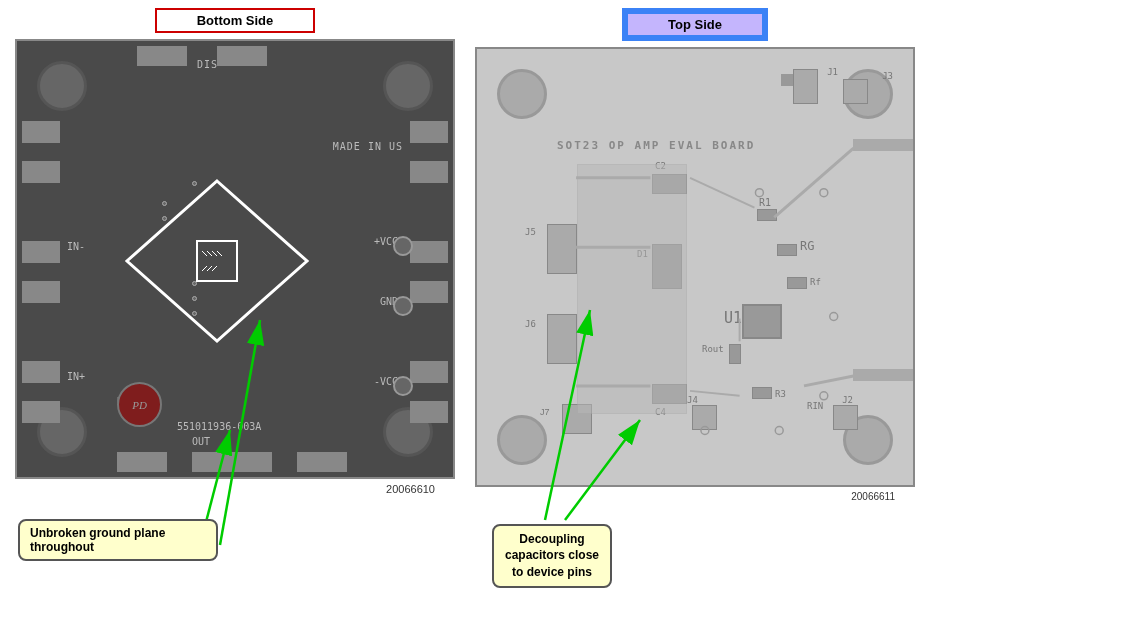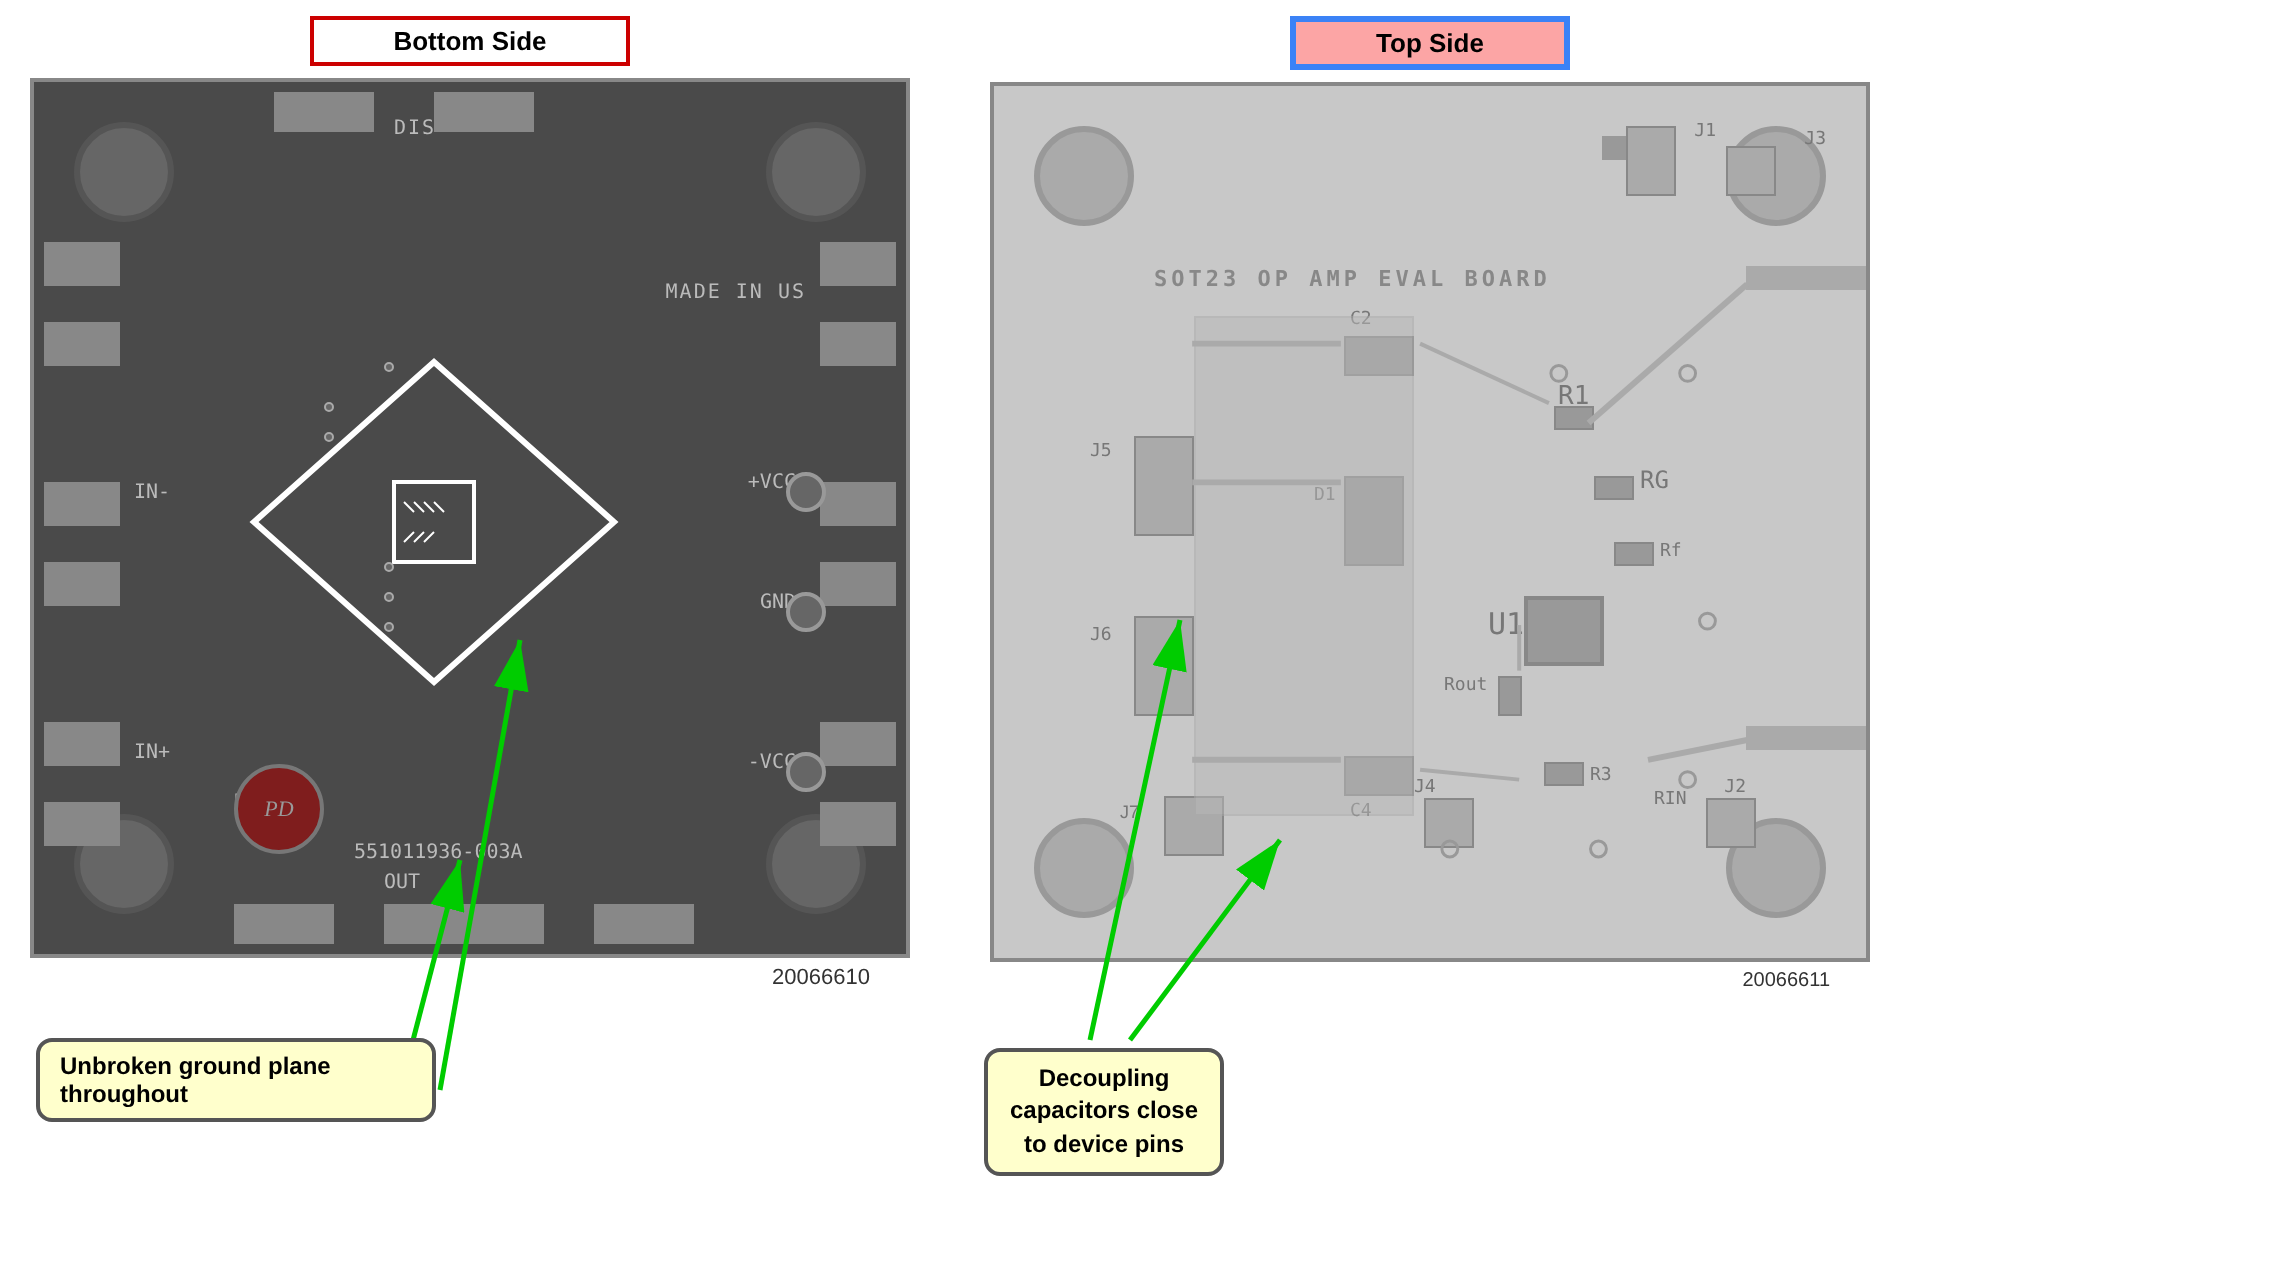--- a/index.html
+++ b/index.html
@@ -10,21 +10,21 @@
       height: 633px;
       position: relative;
       overflow: hidden;
     }
   </style>
 </head>
 <body>
 
 <div style="position: relative; width: 1147px; height: 633px; background: #fff; overflow: hidden;">
 
-  <div style="display: flex; padding: 8px 15px 0 15px; gap: 20px; position: relative;">
+  <div style="display: flex; padding: 8px 15px 0 15px; position: relative;">
 
     <div style="display: flex; flex-direction: column; align-items: center; position: relative;">
 
       <div style="border: 2px solid #cc0000; padding: 3px 40px; margin-bottom: 6px; font-size: 13px; font-weight: bold; color: #000; background: #fff;">
         <span>Bottom Side</span>
       </div>
 
       <div style="width: 440px; height: 440px; border: 2px solid #888; background: #4a4a4a; position: relative; overflow: hidden;">
 
         <div style="position:absolute; top:20px; left:20px; width:50px; height:50px; border-radius:50%; background:#666; border:3px solid #555;"></div>
@@ -93,21 +93,21 @@
         <div style="position:absolute; top:335px; right:40px; width:20px; height:20px; border-radius:50%; background:#666; border:2px solid #999;"></div>
       </div>
 
       <div style="font-size:11px; color:#333; margin-top:4px; align-self:flex-end; margin-right:20px;">
         <span>20066610</span>
       </div>
     </div>
 
     <div style="display: flex; flex-direction: column; align-items: center; position: relative; margin-left: 20px;">
 
-      <div style="border: 3px solid #3b82f6; padding: 3px 40px; margin-bottom: 6px; font-size: 13px; font-weight: bold; color: #000; background: #fca5a5;">
+      <div style="border: 6px solid #3b82f6; padding: 3px 40px; margin-bottom: 6px; font-size: 13px; font-weight: bold; color: #000; background: #c4b5fd;">
         <span>Top Side</span>
       </div>
 
       <div style="width: 440px; height: 440px; border: 2px solid #888; background: #c8c8c8; position: relative; overflow: hidden;">
 
         <div style="position:absolute; top:20px; left:20px; width:50px; height:50px; border-radius:50%; background:#aaa; border:3px solid #999;"></div>
         <div style="position:absolute; top:20px; right:20px; width:50px; height:50px; border-radius:50%; background:#aaa; border:3px solid #999;"></div>
         <div style="position:absolute; bottom:20px; left:20px; width:50px; height:50px; border-radius:50%; background:#aaa; border:3px solid #999;"></div>
         <div style="position:absolute; bottom:20px; right:20px; width:50px; height:50px; border-radius:50%; background:#aaa; border:3px solid #999;"></div>
 
@@ -144,21 +144,21 @@
         <div style="position:absolute; top:195px; left:175px; width:30px; height:45px; background:#999; border:1px solid #888;"></div>
         <span style="position:absolute; top:200px; left:160px; color:#777; font-size:9px; font-family:monospace;">D1</span>
 
         <div style="position:absolute; top:335px; left:175px; width:35px; height:20px; background:#999; border:1px solid #888;"></div>
         <span style="position:absolute; top:358px; left:178px; color:#777; font-size:9px; font-family:monospace;">C4</span>
 
         <div style="position:absolute; top:255px; left:265px; width:40px; height:35px; background:#999; border:2px solid #888;"></div>
         <span style="position:absolute; top:260px; left:247px; color:#777; font-size:15px; font-family:monospace;">U1</span>
 
         <div style="position:absolute; top:160px; left:280px; width:20px; height:12px; background:#999; border:1px solid #888;"></div>
-        <span style="position:absolute; top:148px; left:282px; color:#777; font-size:13px; font-family:monospace;">R1</span>
+        <span style="position:absolute; top:148px; left:282px; color:#777; font-size:10px; font-family:monospace;">R1</span>
 
         <div style="position:absolute; top:195px; left:300px; width:20px; height:12px; background:#999; border:1px solid #888;"></div>
         <span style="position:absolute; top:190px; left:323px; color:#777; font-size:12px; font-family:monospace;">RG</span>
 
         <div style="position:absolute; top:228px; left:310px; width:20px; height:12px; background:#999; border:1px solid #888;"></div>
         <span style="position:absolute; top:228px; left:333px; color:#777; font-size:9px; font-family:monospace;">Rf</span>
 
         <div style="position:absolute; top:295px; left:252px; width:12px; height:20px; background:#999; border:1px solid #888;"></div>
         <span style="position:absolute; top:295px; left:225px; color:#777; font-size:9px; font-family:monospace;">Rout</span>
 

